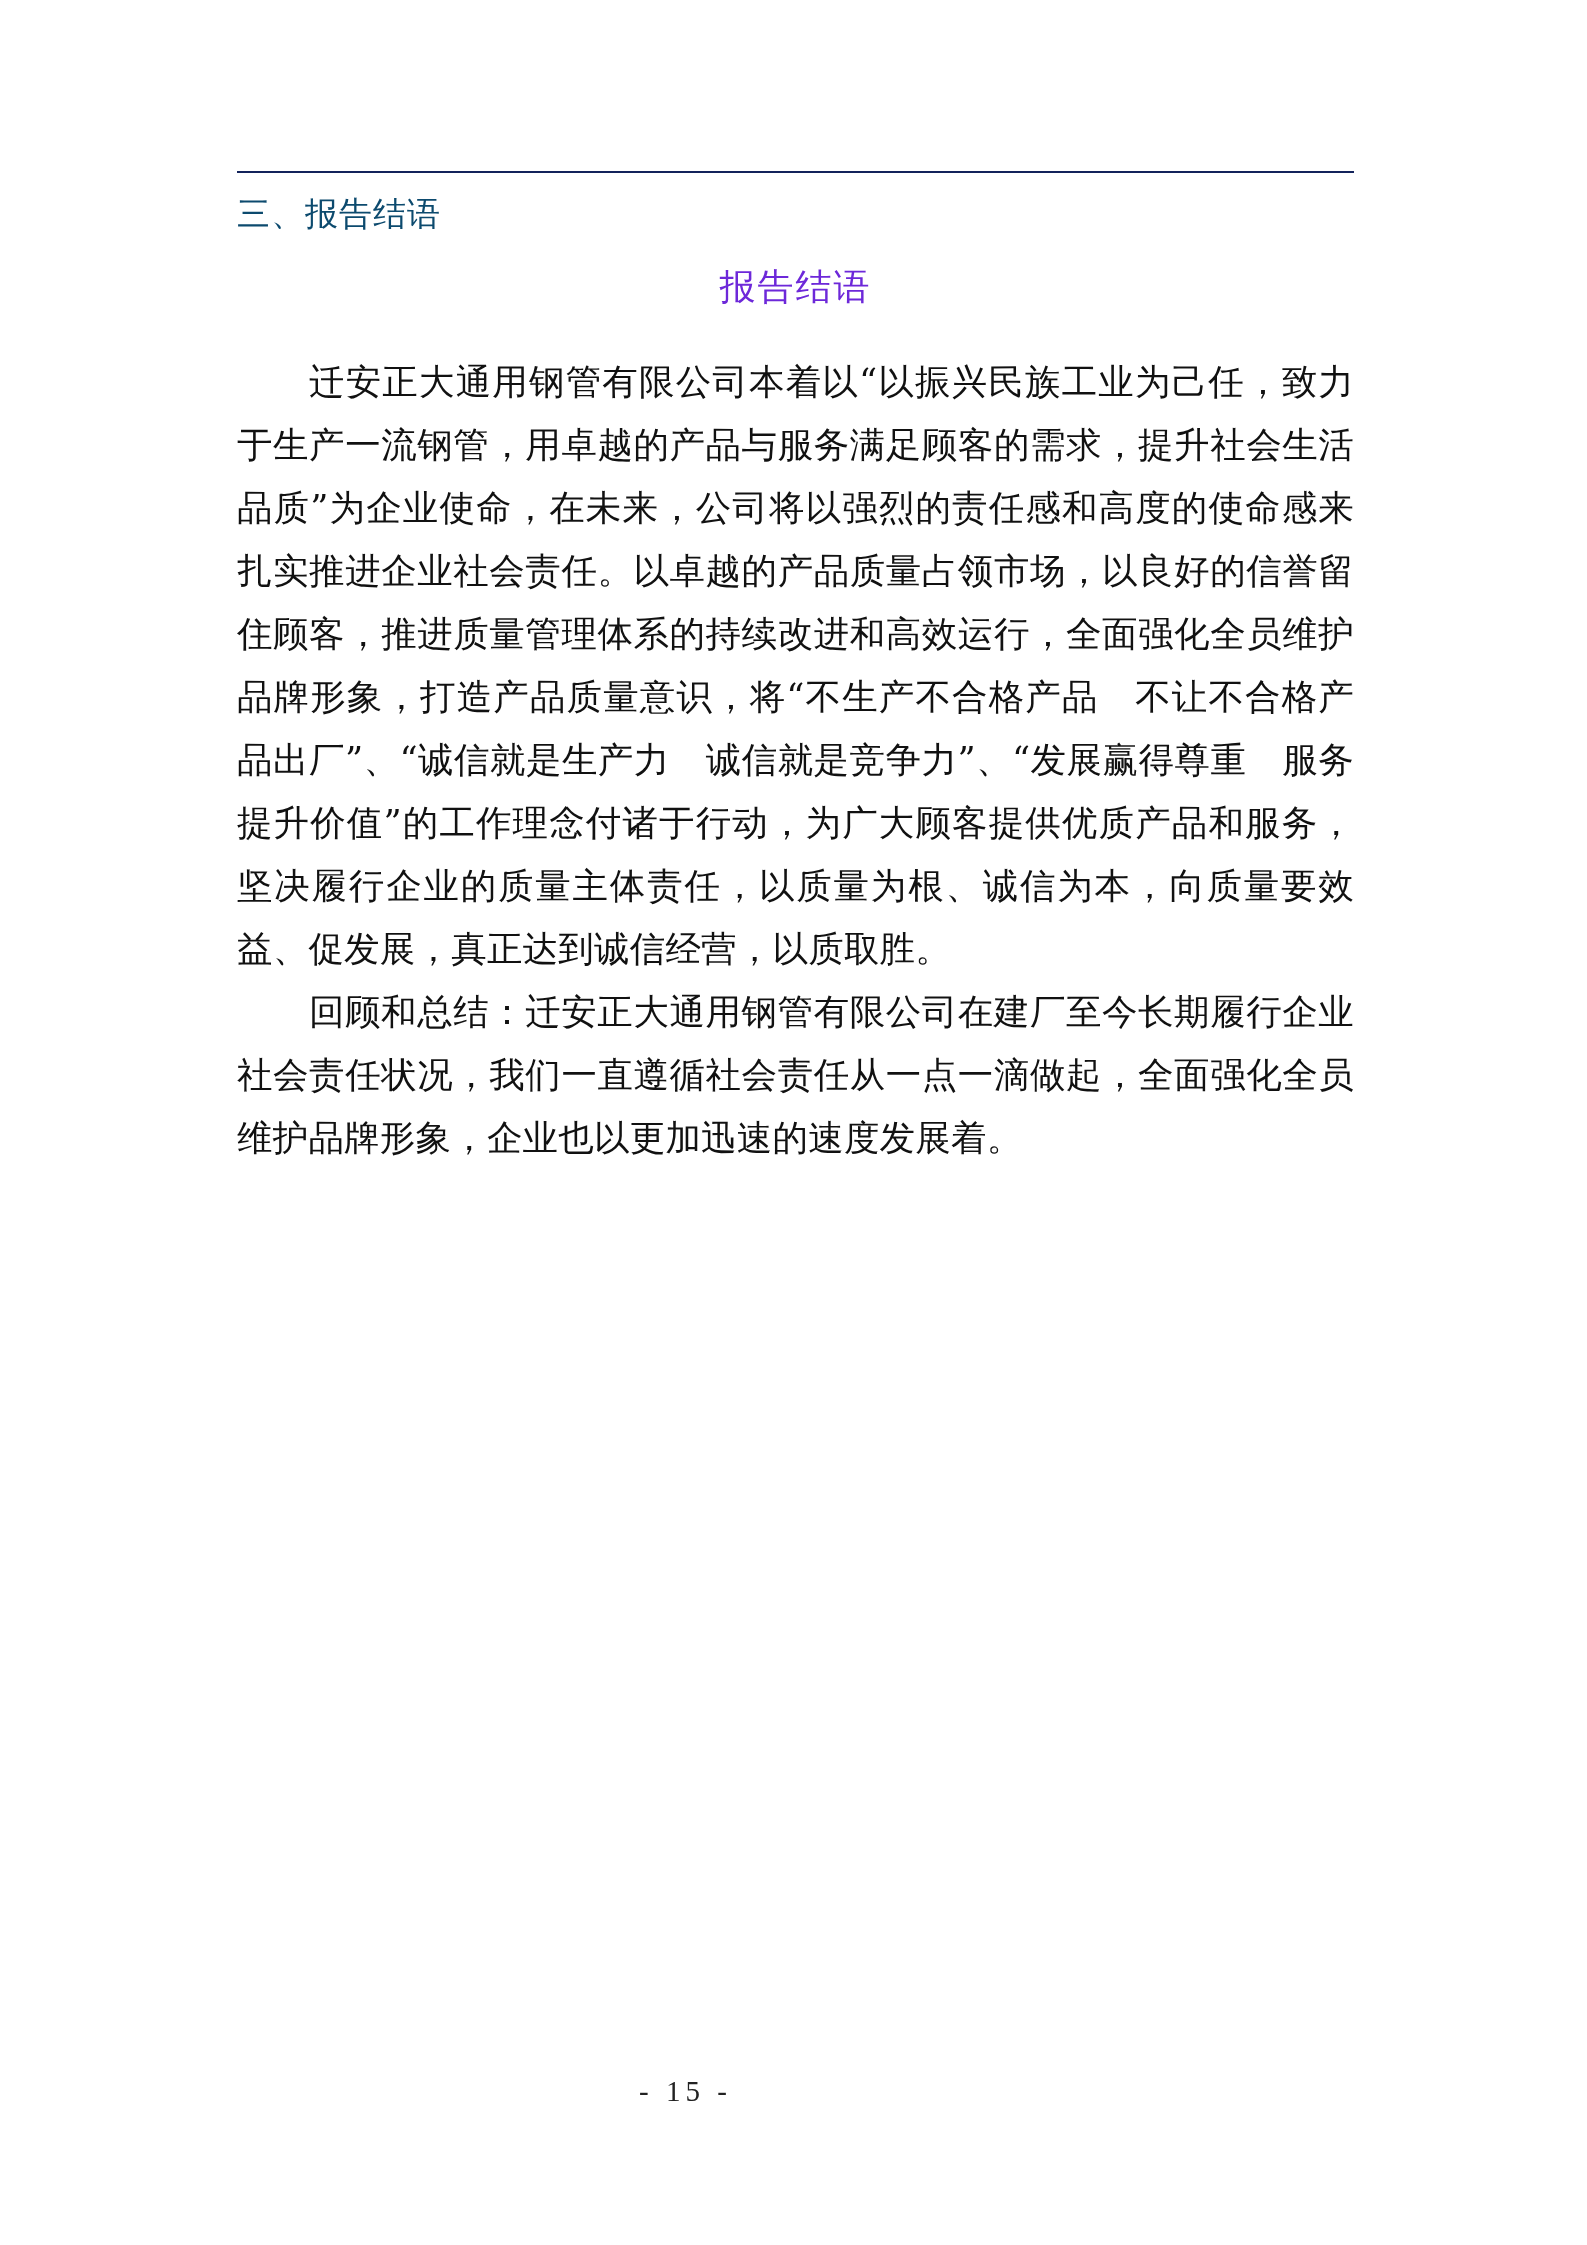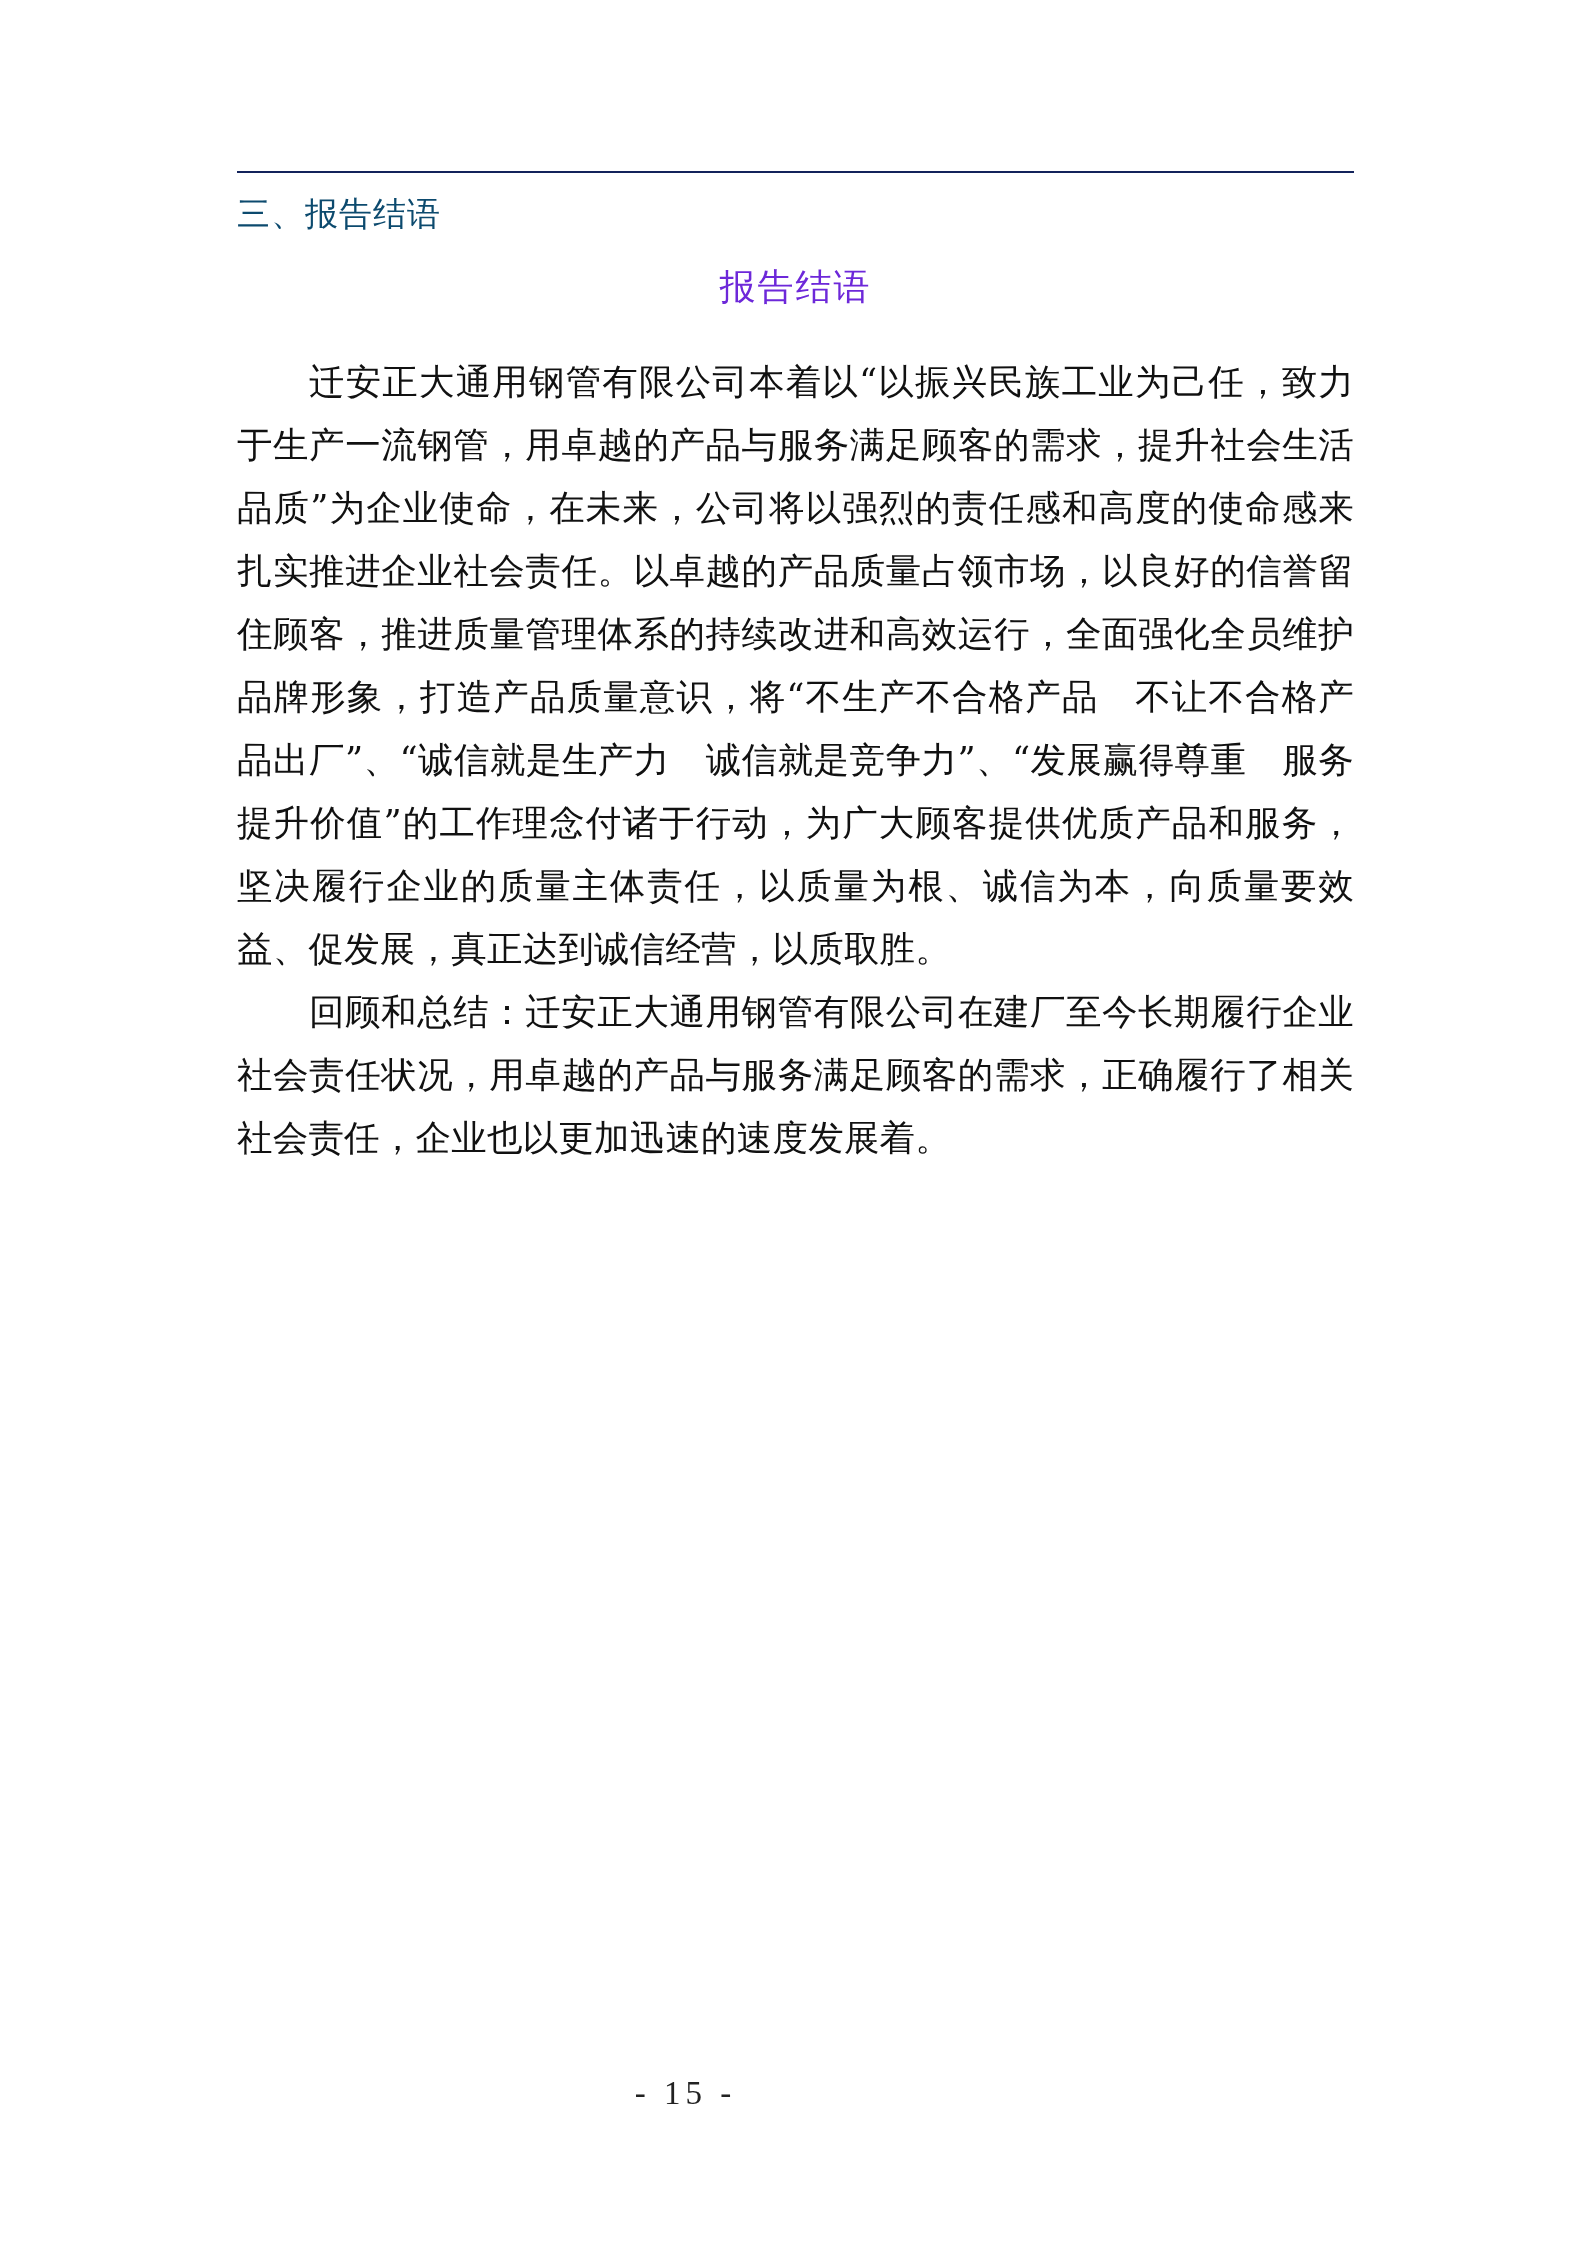--- a/index.html
+++ b/index.html
@@ -136,37 +136,37 @@
     color: #111;
   }
 
   .page-number {
     position: absolute;
     top: 2075px;
     left: 0;
     width: 1371px;
     text-align: center;
     font-family: "Liberation Serif", serif;
-    font-size: 33px;
+    font-size: 29px;
     letter-spacing: 5px;
     color: #222;
   }
 </style>
 </head>
 <body>
 
 <div class="page">
 
 
   <div class="header-rule"></div>
 
   <div class="section-heading">三、报告结语</div>
 
   <div class="doc-title">报告结语</div>
 
   <div class="body-text">
     <p>迁安正大通用钢管有限公司本着以“以振兴民族工业为己任，致力于生产一流钢管，用卓越的产品与服务满足顾客的需求，提升社会生活品质”为企业使命，在未来，公司将以强烈的责任感和高度的使命感来扎实推进企业社会责任。以卓越的产品质量占领市场，以良好的信誉留住顾客，推进质量管理体系的持续改进和高效运行，全面强化全员维护品牌形象，打造产品质量意识，将“不生产不合格产品　不让不合格产品出厂”、“诚信就是生产力　诚信就是竞争力”、“发展赢得尊重　服务提升价值”的工作理念付诸于行动，为广大顾客提供优质产品和服务，坚决履行企业的质量主体责任，以质量为根、诚信为本，向质量要效益、促发展，真正达到诚信经营，以质取胜。</p>
-    <p>回顾和总结：迁安正大通用钢管有限公司在建厂至今长期履行企业社会责任状况，用卓越的产品与服务满足顾客的需求，正确履行了相关社会责任，企业也以更加迅速的速度发展着。</p>
+    <p>回顾和总结：迁安正大通用钢管有限公司在建厂至今长期履行企业社会责任状况，我们一直遵循社会责任从一点一滴做起，全面强化全员维护品牌形象，企业也以更加迅速的速度发展着。</p>
   </div>
 
   <div class="page-number">- 15 -</div>
 
 </div>
 
 </body></html>

